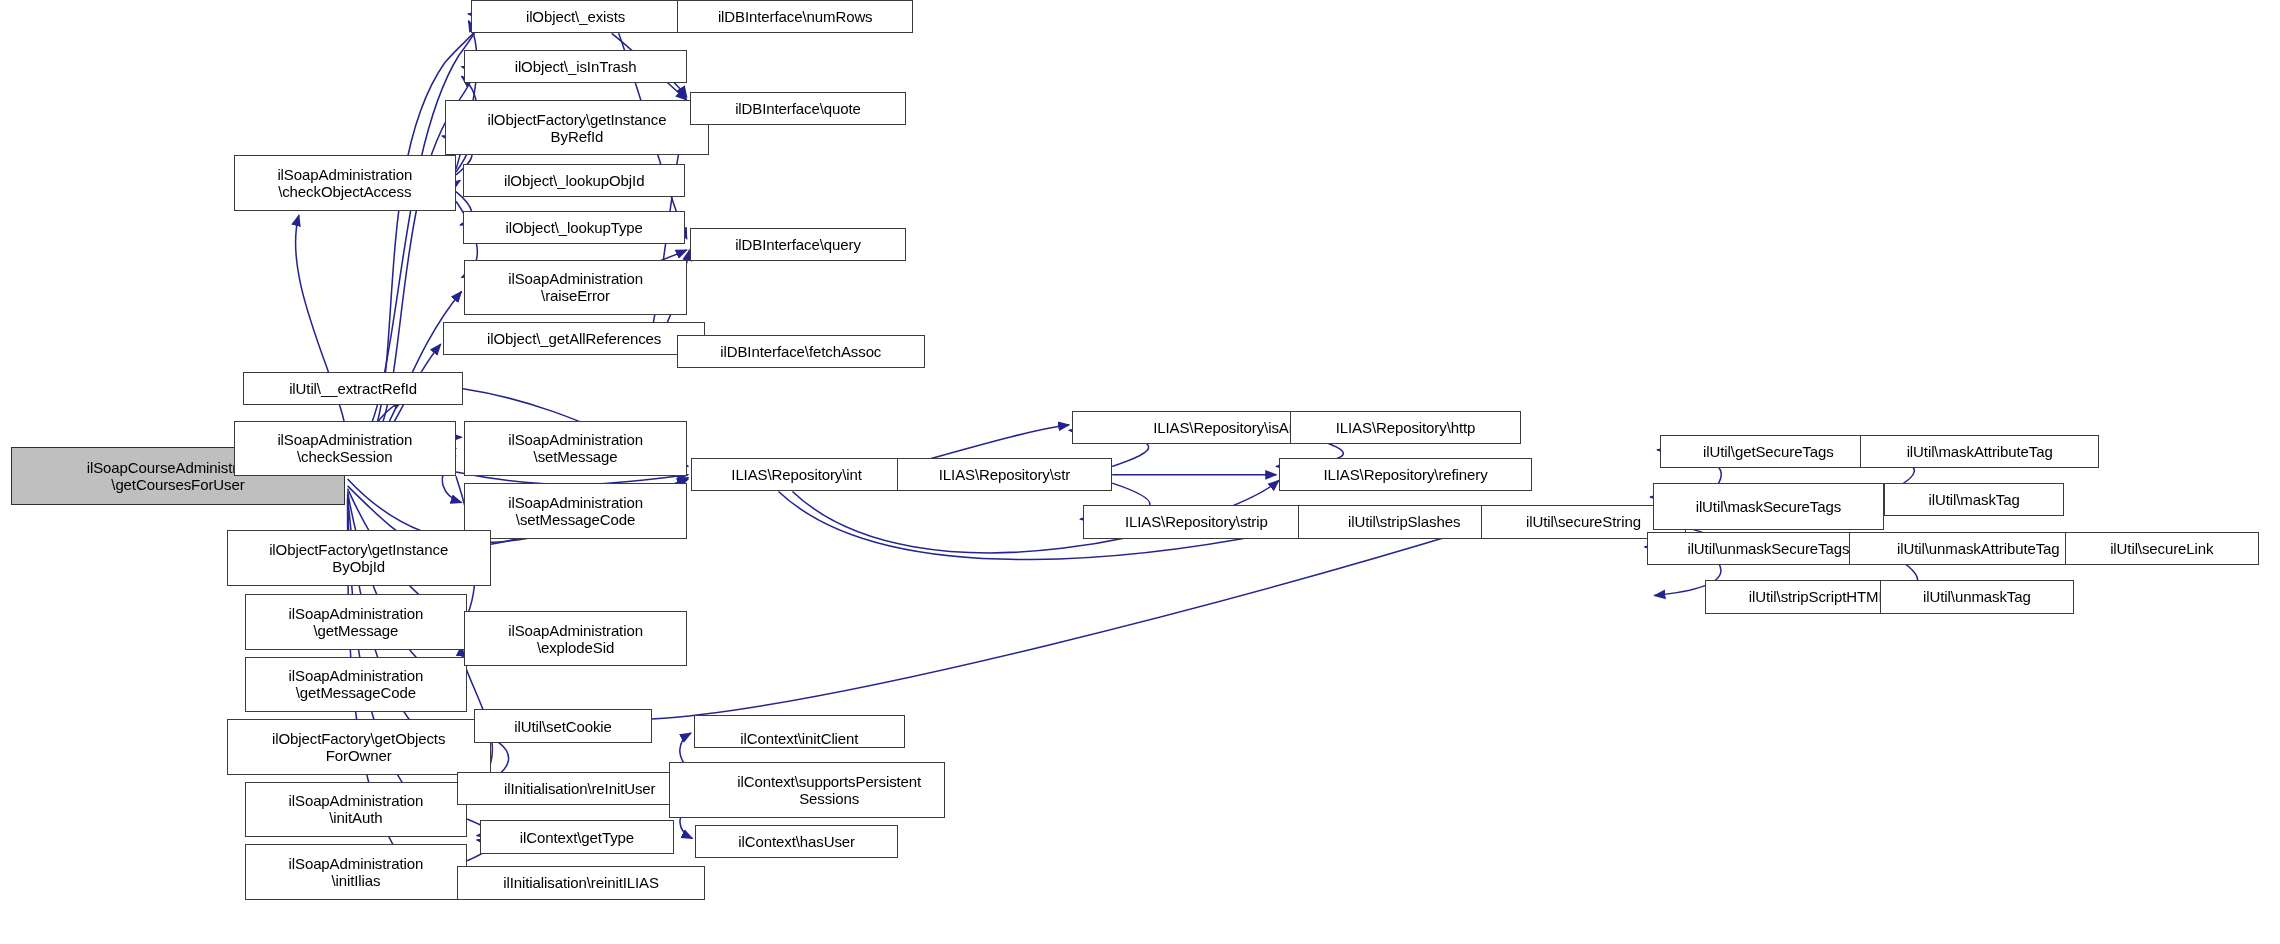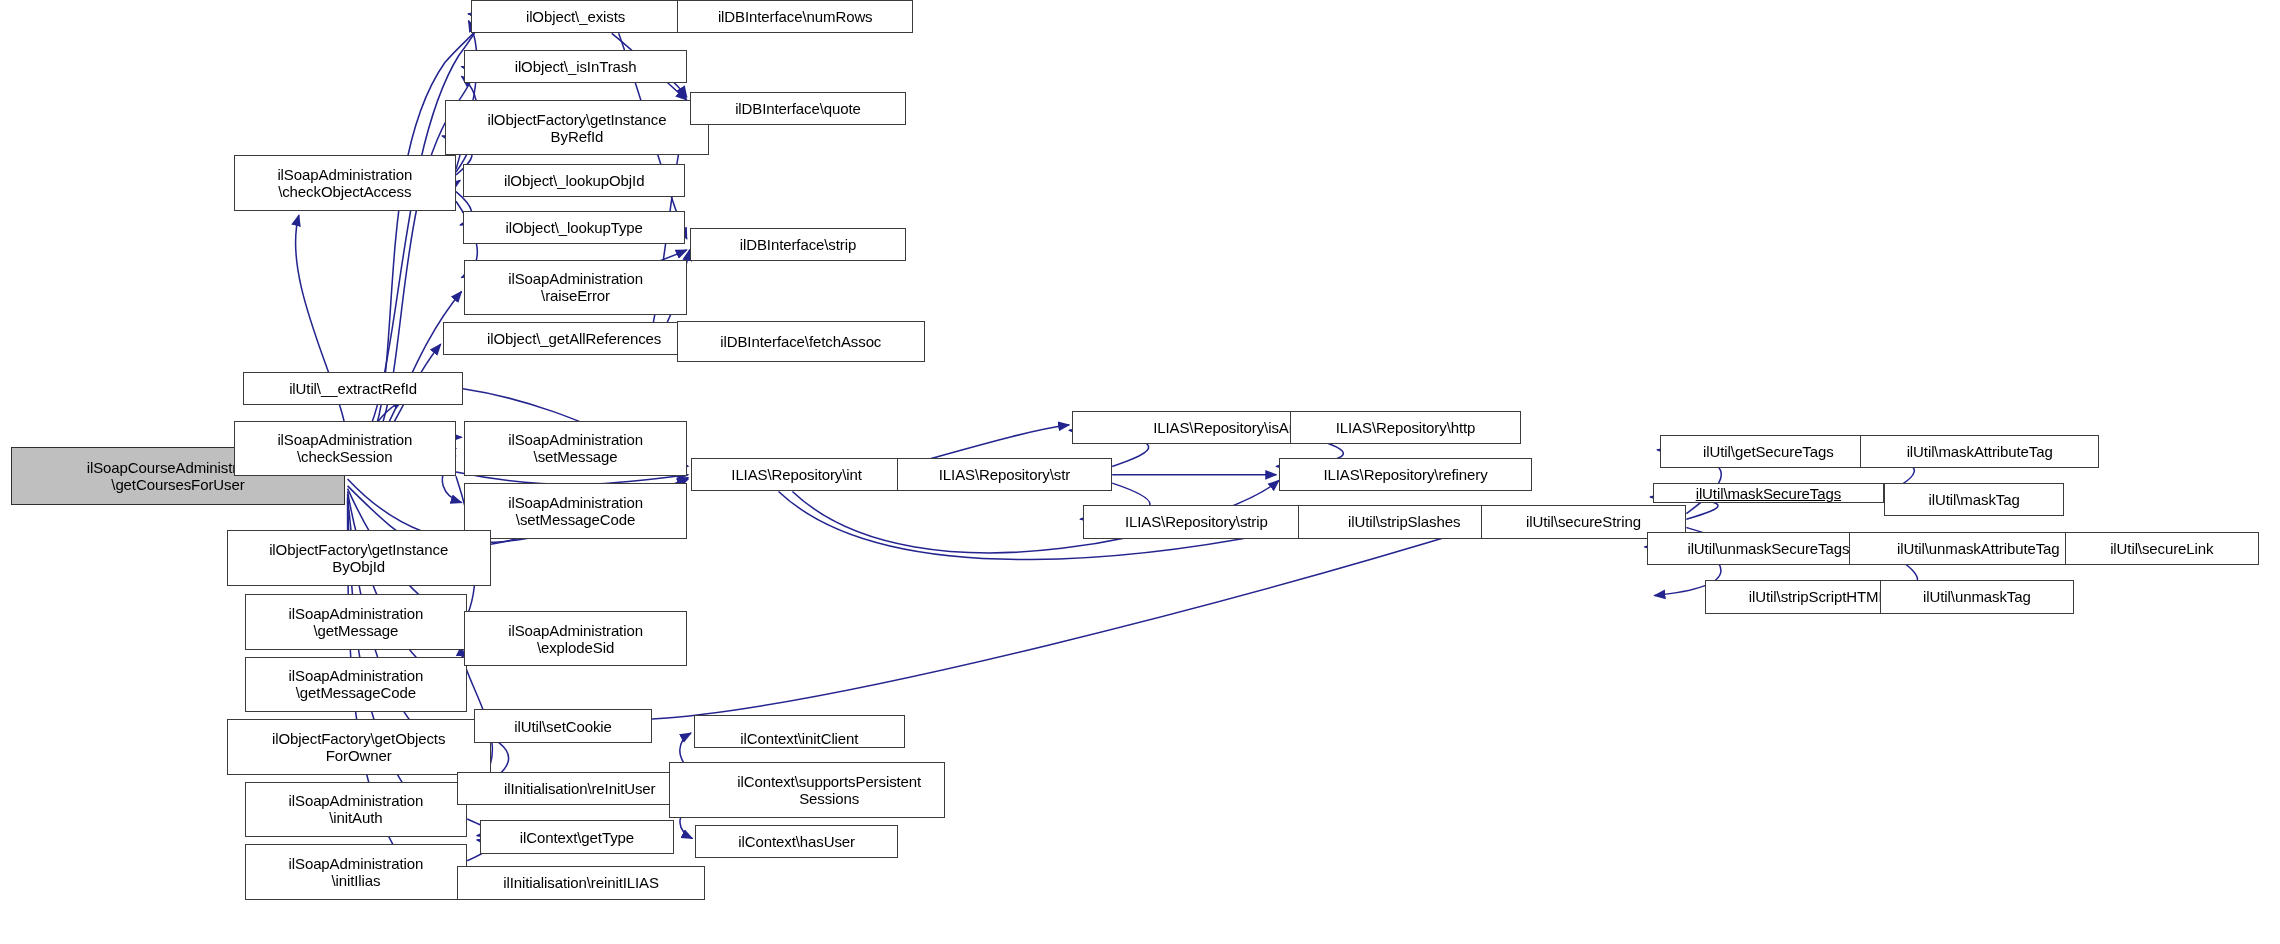--- a/index.html
+++ b/index.html
@@ -137,22 +137,22 @@
 ByRefId</span></div>
       <div class="node" style="left: 233.561px; top: 155.482px; width: 222.439px; height: 55.5294px;"><span class="node-label">ilSoapAdministration
 \checkObjectAccess</span></div>
       <div class="node" style="left: 462.951px; top: 163.812px; width: 222.439px; height: 33.3176px;"><span class="node-label">ilObject\_lookupObjId</span></div>
       <div class="node" style="left: 462.951px; top: 211.012px; width: 222.439px; height: 33.3176px;"><span class="node-label">ilObject\_lookupType</span></div>
       <div class="node" style="left: 464.341px; top: 259.6px; width: 222.439px; height: 55.5294px;"><span class="node-label">ilSoapAdministration
 \raiseError</span></div>
       <div class="node" style="left: 443.488px; top: 322.071px; width: 261.366px; height: 33.3176px;"><span class="node-label">ilObject\_getAllReferences</span></div>
       <div class="node" style="left: 677.049px; top: 0px; width: 236.341px; height: 33.3176px;"><span class="node-label">ilDBInterface\numRows</span></div>
       <div class="node" style="left: 689.561px; top: 91.6235px; width: 216.878px; height: 33.3176px;"><span class="node-label">ilDBInterface\quote</span></div>
-      <div class="node" style="left: 689.561px; top: 227.671px; width: 216.878px; height: 33.3176px;"><span class="node-label">ilDBInterface\strip</span></div>
-      <div class="node" style="left: 677.049px; top: 321px; width: 247.463px; height: 41px;"><span class="node-label">ilDBInterface\fetchAssoc</span></div>
+      <div class="node" style="left: 689.561px; top: 227.671px; width: 216.878px; height: 33.3176px;"><span class="node-label">ilDBInterface\query</span></div>
+      <div class="node" style="left: 677.049px; top: 335px; width: 247.463px; height: 33px;"><span class="node-label">ilDBInterface\fetchAssoc</span></div>
       <div class="node" style="left: 243.293px; top: 372.047px; width: 219.659px; height: 33.3176px; justify-content: center;"><span class="node-label">ilUtil\__extractRefId</span></div>
       <div class="node" style="left: 233.561px; top: 420.635px; width: 222.439px; height: 55.5294px;"><span class="node-label">ilSoapAdministration
 \checkSession</span></div>
       <div class="node" style="left: 464.341px; top: 420.635px; width: 222.439px; height: 55.5294px;"><span class="node-label">ilSoapAdministration
 \setMessage</span></div>
       <div class="node" style="left: 464.341px; top: 483.106px; width: 222.439px; height: 55.5294px;"><span class="node-label">ilSoapAdministration
 \setMessageCode</span></div>
       <div class="node" style="left: 226.61px; top: 530.306px; width: 264.146px; height: 55.5294px;"><span class="node-label">ilObjectFactory\getInstance
 ByObjId</span></div>
       <div class="node" style="left: 244.683px; top: 594.165px; width: 222.439px; height: 55.5294px;"><span class="node-label">ilSoapAdministration
@@ -177,21 +177,21 @@
       <div class="node" style="left: 695.122px; top: 824.612px; width: 202.976px; height: 33.3176px;"><span class="node-label">ilContext\hasUser</span></div>
       <div class="node" style="left: 690.951px; top: 458.118px; width: 211.317px; height: 33.3176px;"><span class="node-label">ILIAS\Repository\int</span></div>
       <div class="node" style="left: 896.707px; top: 458.118px; width: 215.488px; height: 33.3176px;"><span class="node-label">ILIAS\Repository\str</span></div>
       <div class="node" style="left: 1071.88px; top: 410.918px; width: 243.293px; height: 33.3176px; text-align: right;"><span class="node-label">ILIAS\Repository\isArray</span></div>
       <div class="node" style="left: 1083px; top: 505.318px; width: 226.61px; height: 33.3176px;"><span class="node-label">ILIAS\Repository\strip</span></div>
       <div class="node" style="left: 1290.15px; top: 410.918px; width: 230.78px; height: 33.3176px;"><span class="node-label">ILIAS\Repository\http</span></div>
       <div class="node" style="left: 1279.02px; top: 458.118px; width: 253.024px; height: 33.3176px;"><span class="node-label">ILIAS\Repository\refinery</span></div>
       <div class="node" style="left: 1298.49px; top: 505.318px; width: 211.317px; height: 33.3176px;"><span class="node-label">ilUtil\stripSlashes</span></div>
       <div class="node" style="left: 1480.61px; top: 505.318px; width: 205.756px; height: 33.3176px;"><span class="node-label">ilUtil\secureString</span></div>
       <div class="node" style="left: 1659.95px; top: 434.518px; width: 216.878px; height: 33.3176px;"><span class="node-label">ilUtil\getSecureTags</span></div>
-      <div class="node" style="left: 1653px; top: 483.106px; width: 230.78px; height: 20px; text-decoration: underline;"><span class="node-label">ilUtil\maskSecureTags</span></div>
+      <div class="node" style="left: 1653px; top: 483.106px; width: 230.78px; height: 47px;"><span class="node-label">ilUtil\maskSecureTags</span></div>
       <div class="node" style="left: 1647.44px; top: 531.694px; width: 241.902px; height: 33.3176px;"><span class="node-label">ilUtil\unmaskSecureTags</span></div>
       <div class="node" style="left: 1657.17px; top: 580.282px; width: 225.22px; height: 33.3176px; margin-left: 48px;"><span class="node-label">ilUtil\stripScriptHTML</span></div>
       <div class="node" style="left: 1860.15px; top: 434.518px; width: 239.122px; height: 33.3176px;"><span class="node-label">ilUtil\maskAttributeTag</span></div>
       <div class="node" style="left: 1883.78px; top: 483.106px; width: 180.732px; height: 33.3176px;"><span class="node-label">ilUtil\maskTag</span></div>
       <div class="node" style="left: 1849.02px; top: 531.694px; width: 258.585px; height: 33.3176px;"><span class="node-label">ilUtil\unmaskAttributeTag</span></div>
       <div class="node" style="left: 1879.61px; top: 580.282px; width: 194.634px; height: 33.3176px;"><span class="node-label">ilUtil\unmaskTag</span></div>
       <div class="node" style="left: 2064.51px; top: 531.694px; width: 194.634px; height: 33.3176px;"><span class="node-label">ilUtil\secureLink</span></div>
     </div>
 </div>
 

